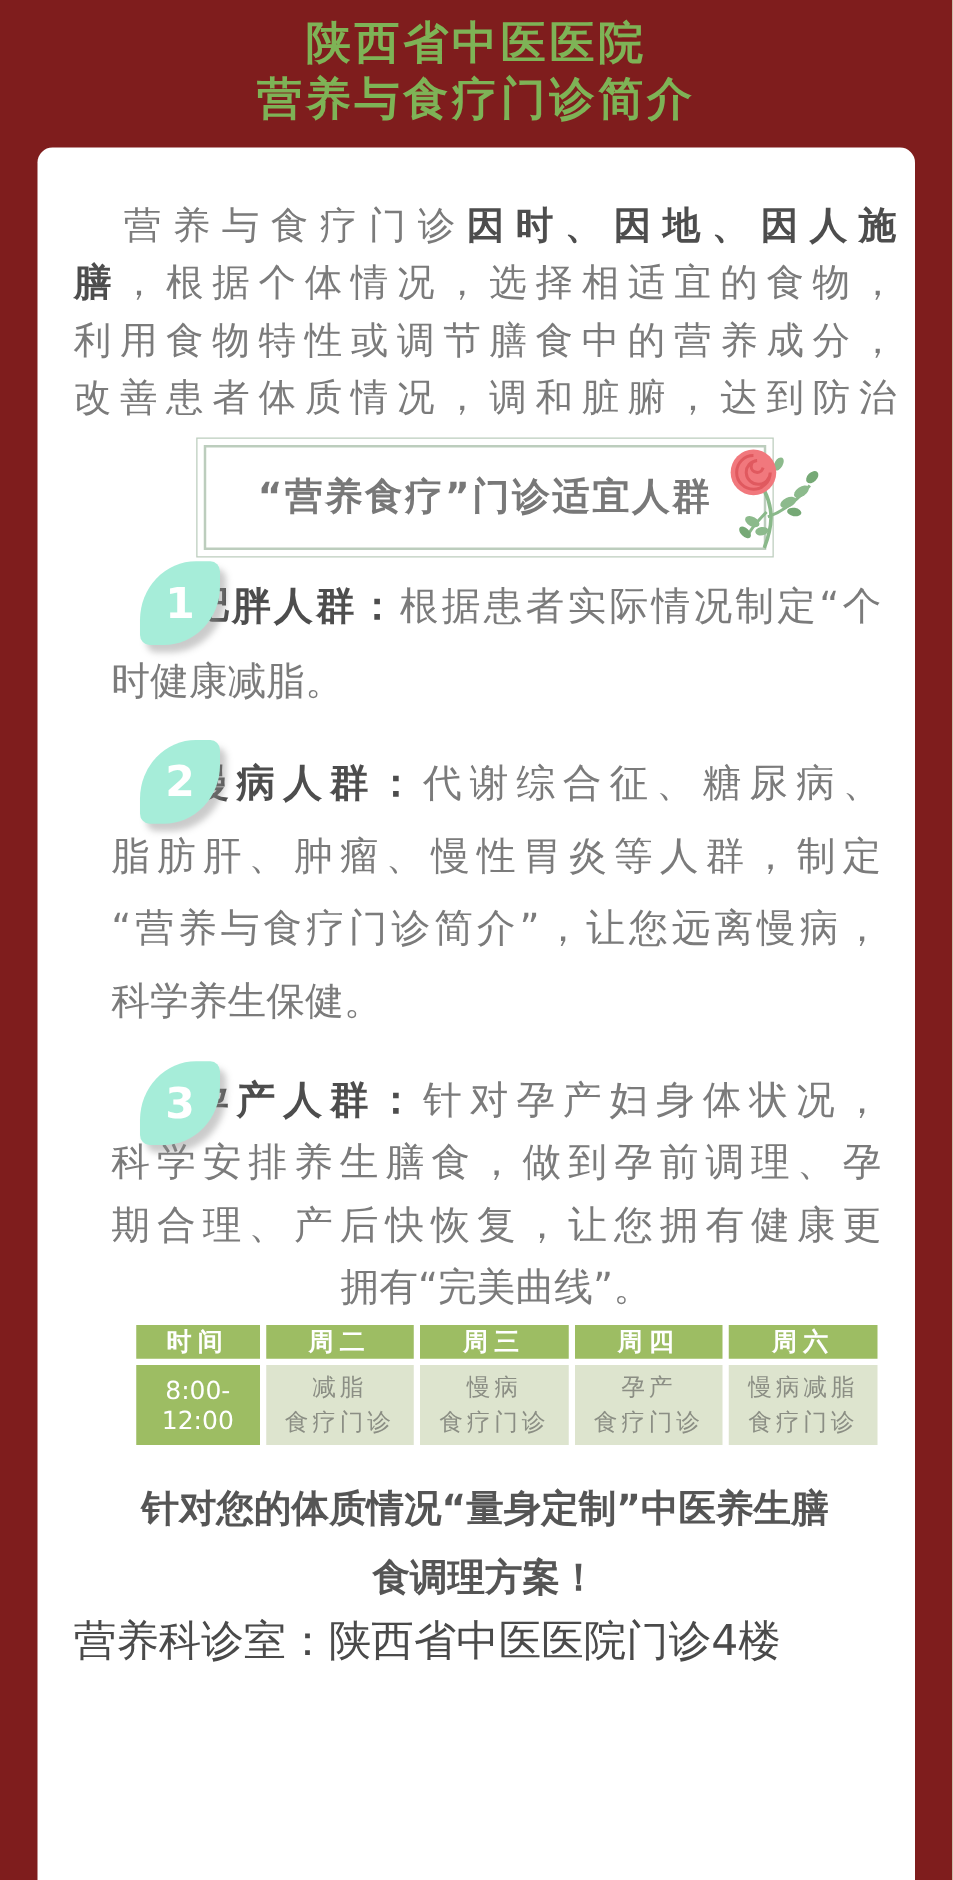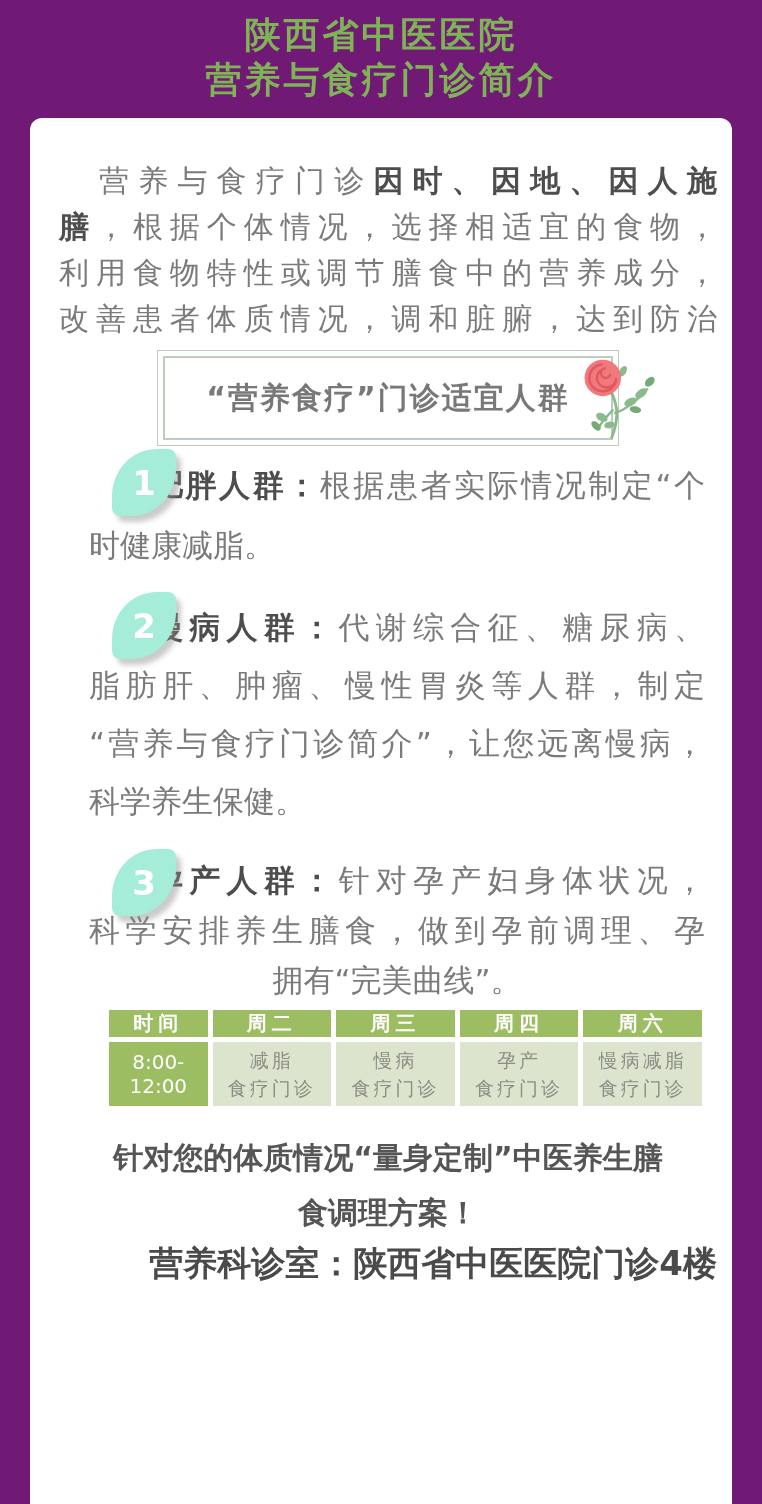--- a/index.html
+++ b/index.html
@@ -1,19 +1,19 @@
 <!DOCTYPE html>
 <html><head>
 <meta charset="utf-8">
 <style>
   * { margin:0; padding:0; box-sizing:border-box; }
   html,body { background:#dcecca; }
   .page {
     position:relative; width:762px; height:1504px; overflow:hidden;
-    background:#701a75;
+    background:#7f1d1d;
     font-family:"DejaVu Sans", sans-serif;
   }
   
   .header { padding-top:12px; text-align:center; }
   .h-line {
     color:#7eb356; font-size:36px; font-weight:bold;
     line-height:45px; letter-spacing:3px;
   }
   
   .card {
@@ -62,21 +62,21 @@
   }
   .sched td { height:64px; text-align:center; vertical-align:middle; }
   .sched td.time {
     background:#9dbd63; color:#ffffff; font-size:20px; letter-spacing:0;
   }
   .sched td.slot { background:#dde4ce; color:#8b8e84; font-size:19px; letter-spacing:3px; }
   .slot div { line-height:28px; }
   
   .f1 { margin-top:27px; text-align:center; color:#555555; font-size:30px; font-weight:bold; line-height:40px; }
   .f2 { margin-top:15px; text-align:center; color:#555555; font-size:30px; font-weight:bold; line-height:40px; }
-  .f3 { margin-top:8px;  text-align:right; color:#4a4a4a; font-size:34px; font-weight:bold; line-height:44px; }
+  .f3 { margin-top:8px;  text-align:left; color:#4a4a4a; font-size:34px; font-weight:normal; line-height:44px; }
 </style>
 </head>
 <body>
 
 <div class="page">
 
   <div class="header">
     <div class="h-line">陕西省中医医院</div>
     <div class="h-line">营养与食疗门诊简介</div>
   </div>
@@ -128,20 +128,21 @@
       <div class="sline">“营养与食疗门诊简介”，让您远离慢病，</div>
       <div class="sline last">科学养生保健。</div>
     </div>
 
     <div class="section sec3">
       <div class="badge">
           <span>3</span>
         </div>
       <div class="sline first"><span class="b">孕产人群：</span><span>针对孕产妇身体状况，</span></div>
       <div class="sline">科学安排养生膳食，做到孕前调理、孕</div>
+      <div class="sline">期合理、产后快恢复，让您拥有健康更</div>
       <div class="sline center">拥有“完美曲线”。</div>
     </div>
 
     <table class="sched">
       <colgroup>
         <col style="width:98px">
           <col style="width:118px">
           <col style="width:118px">
           <col style="width:118px">
           <col style="width:118px">

